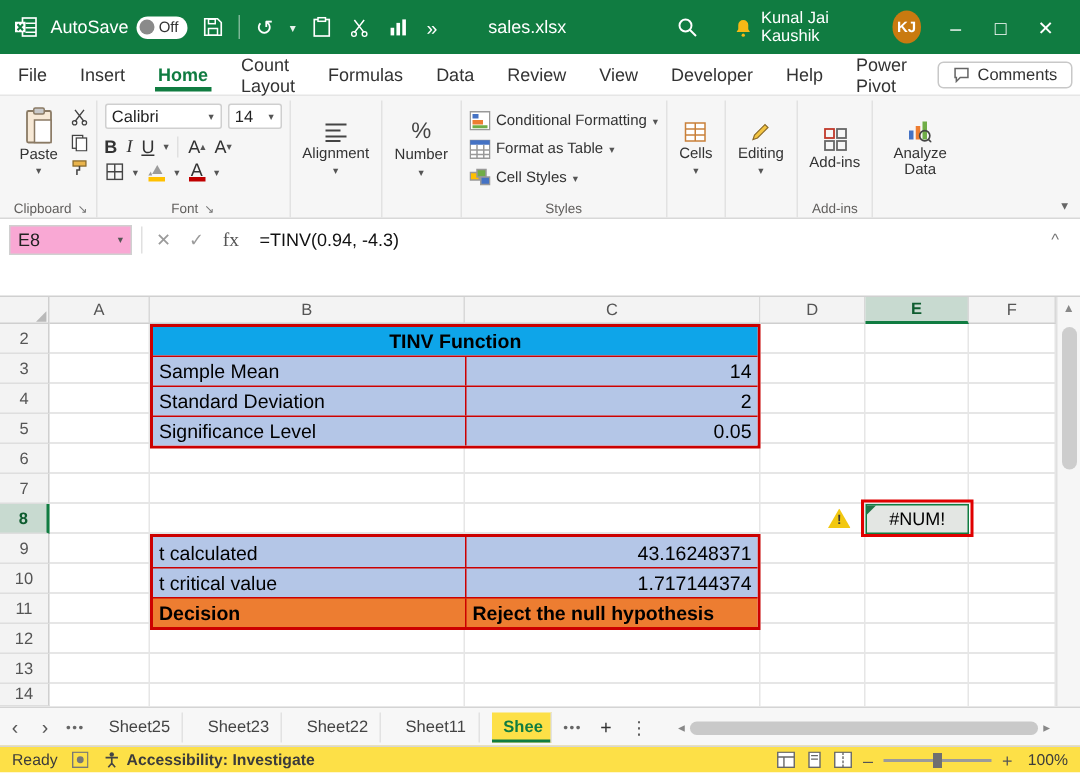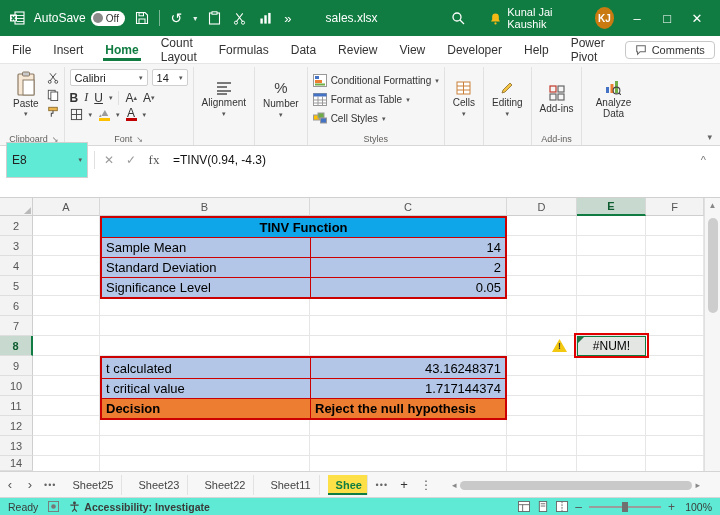--- a/index.html
+++ b/index.html
@@ -55,21 +55,21 @@
 .bar-yellow{background:#FFC000;}
 .vdiv{width:1px;height:14px;background:#E0E0E0;}
 .bigbtn{display:flex;flex-direction:column;align-items:center;justify-content:center;gap:2px;font-size:10px;color:#333;height:60px;padding:0 3px;text-align:center;}
 .style-row{display:flex;align-items:center;gap:4px;font-size:10px;color:#333;height:19px;white-space:nowrap;}
 .sicon{width:14px;height:13px;display:inline-flex;}
 .ribbon-collapse{position:absolute;right:8px;bottom:3px;font-size:9px;color:#666;}
 
 
 .formulabar{position:absolute;top:146px;left:0;right:0;height:52px;background:#fff;border-bottom:1px solid #D0D0D0;}
 .fb-row{display:flex;align-items:center;height:28px;padding:0 6px;gap:6px;}
-.namebox{width:82px;height:36px;background:#5eead4;border:1px solid #D0D0D0;display:flex;align-items:center;justify-content:space-between;padding:0 5px;font-size:12px;}
+.namebox{width:82px;height:20px;background:#f9a8d4;border:1px solid #D0D0D0;display:flex;align-items:center;justify-content:space-between;padding:0 5px;font-size:12px;}
 .fb-sep{width:1px;height:18px;background:#E0E0E0;}
 .fb-ico{color:#9B9B9B;font-size:12px;width:16px;text-align:center;}
 .fb-fx{color:#555;font-family:"Liberation Serif",serif;font-size:13px;width:18px;text-align:center;}
 .fb-text{font-size:12px;color:#111;margin-left:4px;}
 .fb-collapse{margin-left:auto;color:#777;font-size:11px;padding-right:8px;}
 
 
 .sheet{position:absolute;top:198px;left:0;width:720px;height:273px;background:#fff;overflow:hidden;}
 .colhdrs{position:absolute;top:0;left:0;height:18px;display:flex;}
 .corner{width:33px;height:18px;background:#F3F3F3;border-right:1px solid #CFCFCF;border-bottom:1px solid #CFCFCF;position:relative;}
@@ -110,21 +110,21 @@
 .tb-nav{font-size:13px;color:#555;width:12px;text-align:center;}
 .tb-dots{color:#666;font-size:9px;letter-spacing:1px;}
 .stab{padding:4px 8px;border-right:1px solid #E2E2E2;color:#444;}
 .stab.active{background:#fde047;font-weight:bold;color:#107C41;box-shadow:inset 0 -2px 0 #107C41;max-width:40px;overflow:hidden;}
 .tb-plus{width:16px;height:16px;border-radius:50%;display:inline-flex;align-items:center;justify-content:center;font-size:13px;color:#333;}
 .tb-vdots{color:#555;font-size:12px;}
 .hscroll{position:absolute;left:452px;right:20px;top:7px;height:12px;display:flex;align-items:center;gap:3px;color:#888;font-size:9px;}
 .hthumb{flex:1;height:9px;background:#C9C9C9;border-radius:5px;}
 
 
-.statusbar{position:absolute;top:497px;left:0;right:0;height:18px;background:#5eead4;border-top:1px solid #D6D6D6;display:flex;align-items:center;padding:0 8px;gap:10px;font-size:10.5px;color:#3B3B3B;}
+.statusbar{position:absolute;top:497px;left:0;right:0;height:18px;background:#fde047;border-top:1px solid #D6D6D6;display:flex;align-items:center;padding:0 8px;gap:10px;font-size:10.5px;color:#3B3B3B;}
 .sb-right{margin-left:auto;display:flex;align-items:center;gap:7px;}
 .sb-acc{display:flex;align-items:center;gap:4px;font-weight:bold;}
 .zoom-track{width:72px;height:2px;background:#9B9B9B;position:relative;}
 .zoom-thumb{position:absolute;left:33px;top:-4px;width:6px;height:10px;background:#707070;}
 .zoom-sign{font-size:12px;color:#555;}
 .sb-pct{min-width:30px;text-align:right;}
 svg{display:block;}
 </style>
 </head>
 <body>

